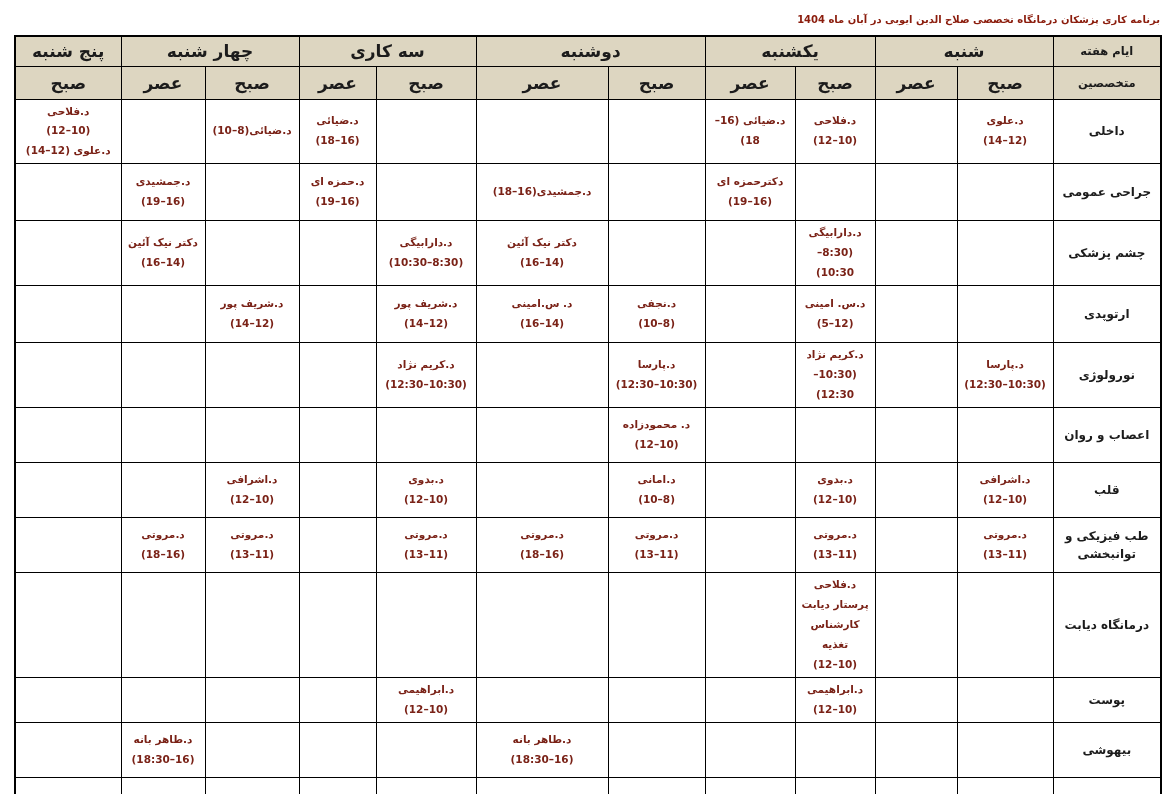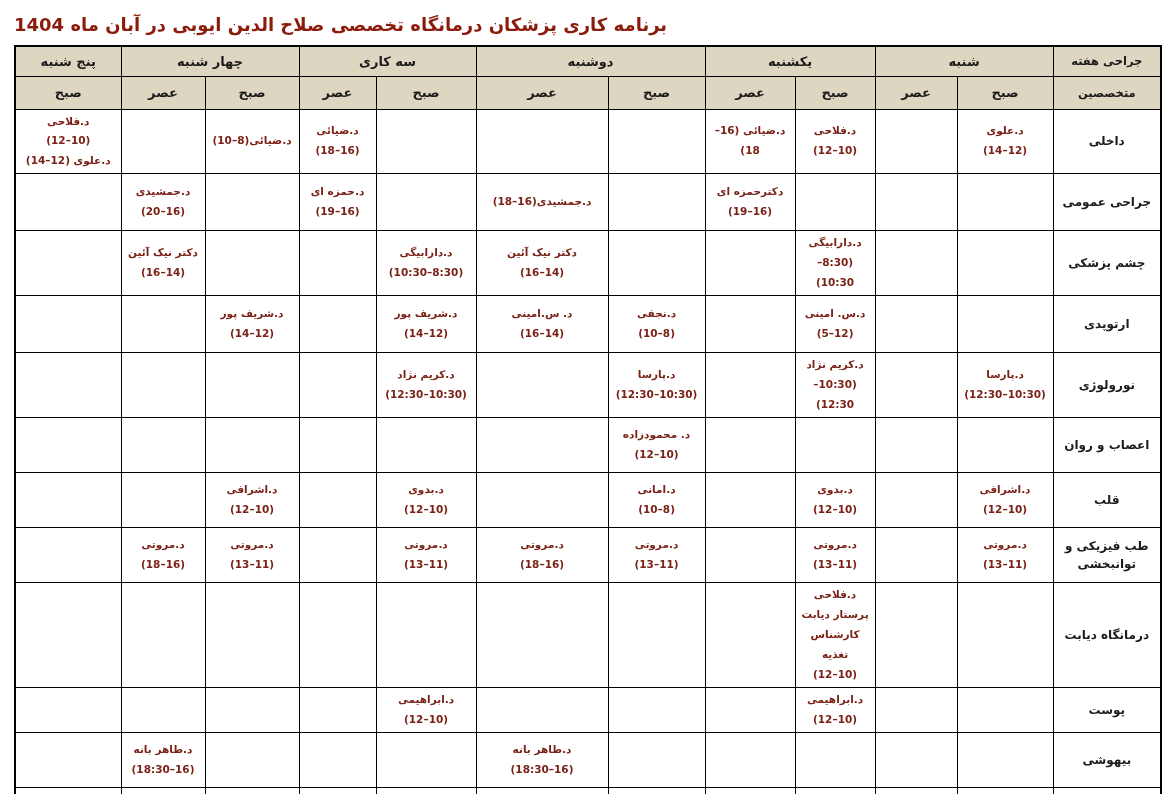--- a/index.html
+++ b/index.html
@@ -10,33 +10,33 @@
     --grid:#000;
   }
   *{box-sizing:border-box;}
   html,body{margin:0;padding:0;}
   body{
     width:1174px;height:794px;overflow:hidden;background:#ffffff;
     font-family:"DejaVu Sans","Liberation Sans",sans-serif;
   }
   .page{width:1174px;height:794px;padding:6px 14px 0 14px;}
   .title{
-    direction:rtl;text-align:left;font-size:18px;font-weight:bold;
+    direction:rtl;text-align:right;font-size:10px;font-weight:bold;
     color:var(--title-color);padding:8px 0 10px 0;
   }
   table.sched{
     direction:rtl;border-collapse:collapse;table-layout:fixed;
     width:1146px;border:2px solid var(--grid);
   }
   table.sched td{
     border:1px solid var(--grid);vertical-align:middle;text-align:center;
     padding:2px 3px;overflow:hidden;
   }
   td.hdr{
-    background:var(--header-bg);font-weight:bold;font-size:13px;
+    background:var(--header-bg);font-weight:bold;font-size:17px;
     color:var(--label-text);height:30px;
   }
   td.corner{font-size:11.5px;}
   td.spec{
     font-weight:bold;font-size:12px;color:var(--label-text);
     line-height:1.5;
   }
   td.slot{
     font-weight:bold;font-size:10.5px;color:var(--cell-text);
     white-space:pre-line;line-height:1.9;
@@ -59,21 +59,21 @@
         <col style="width:97px">
       <col style="width:132px">
         <col style="width:100px">
         <col style="width:77px">
       <col style="width:94px">
         <col style="width:84px">
         <col style="width:106px">
     </colgroup>
     <thead>
       <tr>
-        <td class="hdr corner">جراحی هفته</td>
+        <td class="hdr corner">ایام هفته</td>
         <td class="hdr" colspan="2">شنبه</td>
         <td class="hdr" colspan="2">یکشنبه</td>
         <td class="hdr" colspan="2">دوشنبه</td>
         <td class="hdr" colspan="2">سه کاری</td>
         <td class="hdr" colspan="2">چهار شنبه</td>
         <td class="hdr">پنج شنبه</td>
       </tr>
       <tr style="height:33px">
         <td class="hdr corner">متخصصین</td>
         <td class="hdr">صبح</td>
@@ -114,21 +114,21 @@
           <td class="slot"></td>
           <td class="slot"></td>
           <td class="slot">دکترحمزه ای
 (16–19)</td>
           <td class="slot"></td>
           <td class="slot">د.جمشیدی(16–18)</td>
           <td class="slot"></td>
           <td class="slot">د.حمزه ای
 (16–19)</td>
           <td class="slot"></td>
-          <td class="slot">د.جمشیدی (16–20)</td>
+          <td class="slot">د.جمشیدی (16–19)</td>
           <td class="slot"></td>
         </tr>
         <tr style="height: 58px;">
           <td class="spec">چشم پزشکی</td>
           <td class="slot"></td>
           <td class="slot"></td>
           <td class="slot">د.دارابیگی
 (8:30–10:30)</td>
           <td class="slot"></td>
           <td class="slot"></td>

